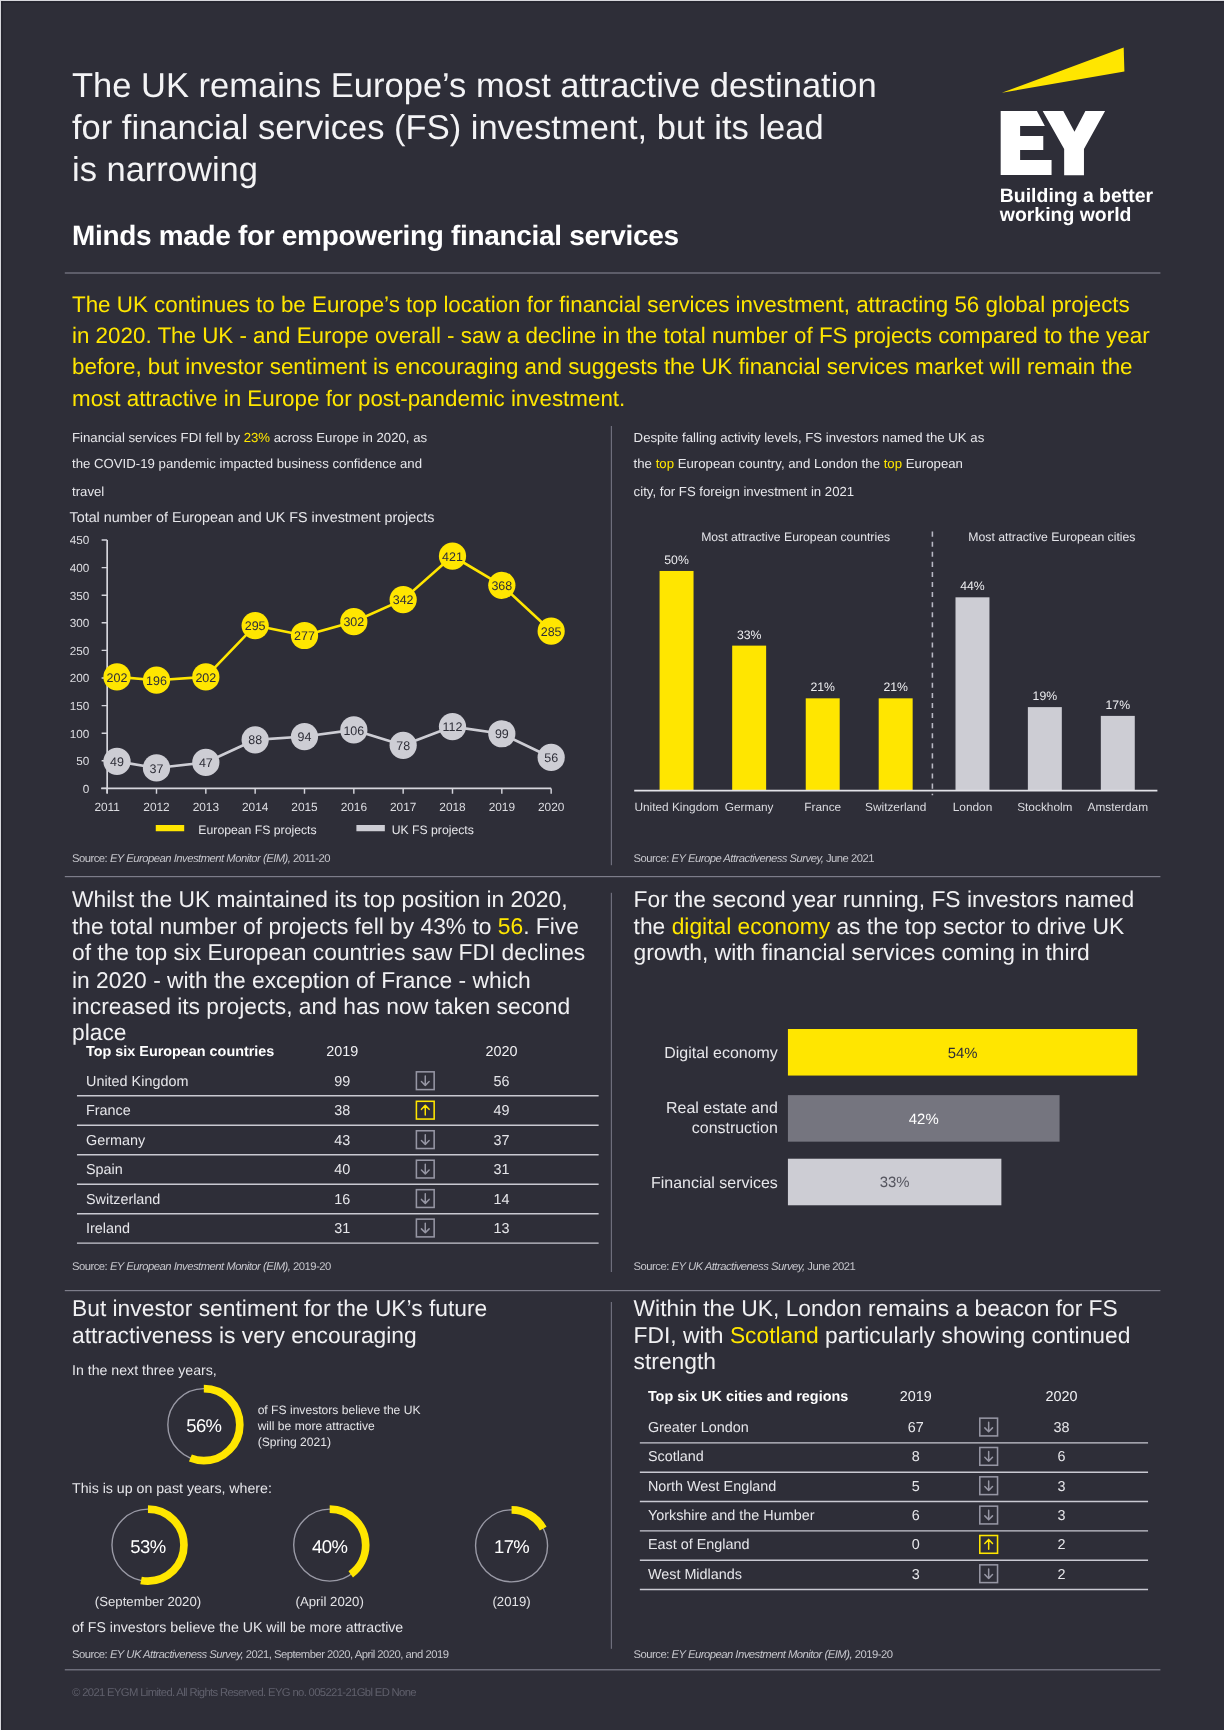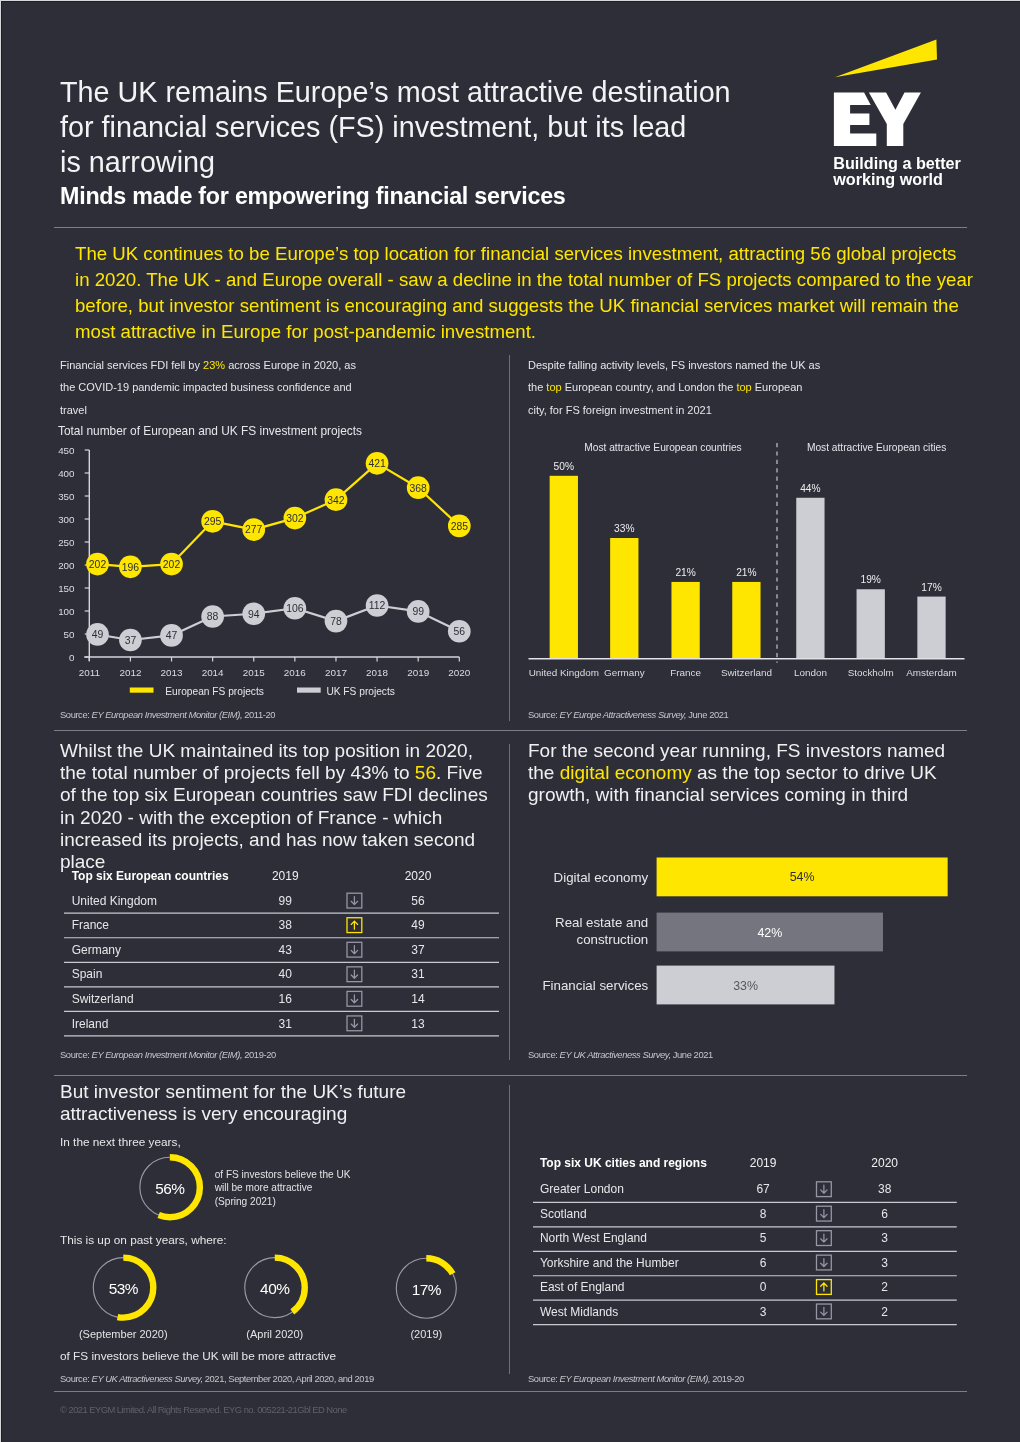--- a/index.html
+++ b/index.html
@@ -4,31 +4,31 @@
 <style>
   html,body{margin:0;padding:0;}
   body{width:1020px;height:1442px;background:#2e2e38;
        font-family:"Liberation Sans",sans-serif;color:#ffffff;
        -webkit-font-smoothing:antialiased;overflow:hidden;}
   .page{position:relative;width:1020px;height:1442px;}
   .abs{position:absolute;}
 
   
   #title{left:60px;top:55px;white-space:nowrap;font-size:28.75px;line-height:34.9px;
-         font-weight:400;color:#f3f3f5;margin-top:20px;}
+         font-weight:400;color:#f3f3f5;}
   #subtitle{left:60px;top:183px;font-size:23.3px;letter-spacing:-0.25px;font-weight:700;color:#ffffff;}
 
   #logo{left:830px;top:30px;}
   #logo svg{display:block;}
   #logoTag{left:833.2px;top:156px;font-size:16.2px;font-weight:700;line-height:15.8px;color:#fff;}
 
   .hr{background:#7d7d8a;height:1px;}
 
   
-  #lead{left:75px;top:241px;font-size:18.65px;line-height:26.1px;color:#ffe600;white-space:nowrap;}
+  #lead{left:60px;top:241px;font-size:18.65px;line-height:26.1px;color:#ffe600;white-space:nowrap;}
 
   
   .subintro{font-size:11px;line-height:22.4px;color:#e6e6ea;white-space:nowrap;}
 
   .vline{background:#6e6e7c;width:1px;}
 
   .src{font-size:9.4px;color:#c6c6cc;letter-spacing:-0.42px;}
   .src i{font-style:italic;}
 
   
@@ -302,20 +302,23 @@
       </svg></div>
 
   <div class="abs src" style="left:60px;top:1049px;">
     <span>Source: </span><i>EY European Investment Monitor (EIM),</i><span> 2019-20</span>
   </div>
   <div class="abs src" style="left:528px;top:1049px;">
     <span>Source: </span><i>EY UK Attractiveness Survey,</i><span> June 2021</span>
   </div>
 
   <div class="abs bodyhead" style="left:60px;top:1081px;width:434px;">But investor sentiment for the UK’s future attractiveness is very encouraging</div>
+  <div class="abs bodyhead" style="left:528px;top:1081px;width:436px;">
+    <span>Within the UK, London remains a beacon for FS FDI, with </span><span class="yel">Scotland</span><span> particularly showing continued strength</span>
+  </div>
   <div class="abs" id="s3sub">In the next three years,</div>
   <div class="abs" id="donutHost"><svg width="430" height="215" viewBox="0 0 430 215">
         <g>
           <circle cx="109.85" cy="47.200000000000045" r="30" fill="none" stroke="#9a9aa6" stroke-width="1.15"></circle>
           <circle cx="109.85" cy="47.200000000000045" r="30" fill="none" stroke="#ffe600" stroke-width="6.4" stroke-dasharray="105.55751316061705 83.93804605477052" transform="rotate(-90 109.85 47.200000000000045)"></circle>
           <text x="109.85" y="53.50000000000004" text-anchor="middle" font-size="15.4" style="letter-spacing:-0.5px" fill="#ffffff" font-family="&quot;Liberation Sans&quot;,sans-serif">56%</text>
         </g>
         <g>
           <circle cx="63.3" cy="147.5999999999999" r="30" fill="none" stroke="#9a9aa6" stroke-width="1.15"></circle>
           <circle cx="63.3" cy="147.5999999999999" r="30" fill="none" stroke="#ffe600" stroke-width="6.4" stroke-dasharray="99.90264638415542 89.59291283123216" transform="rotate(-90 63.3 147.5999999999999)"></circle>

